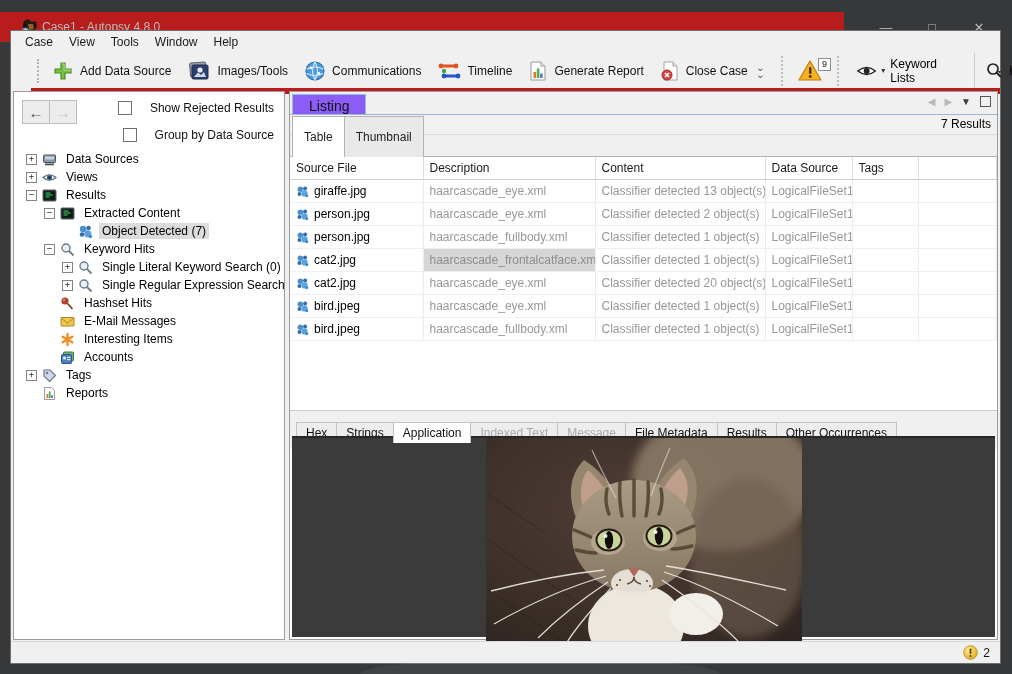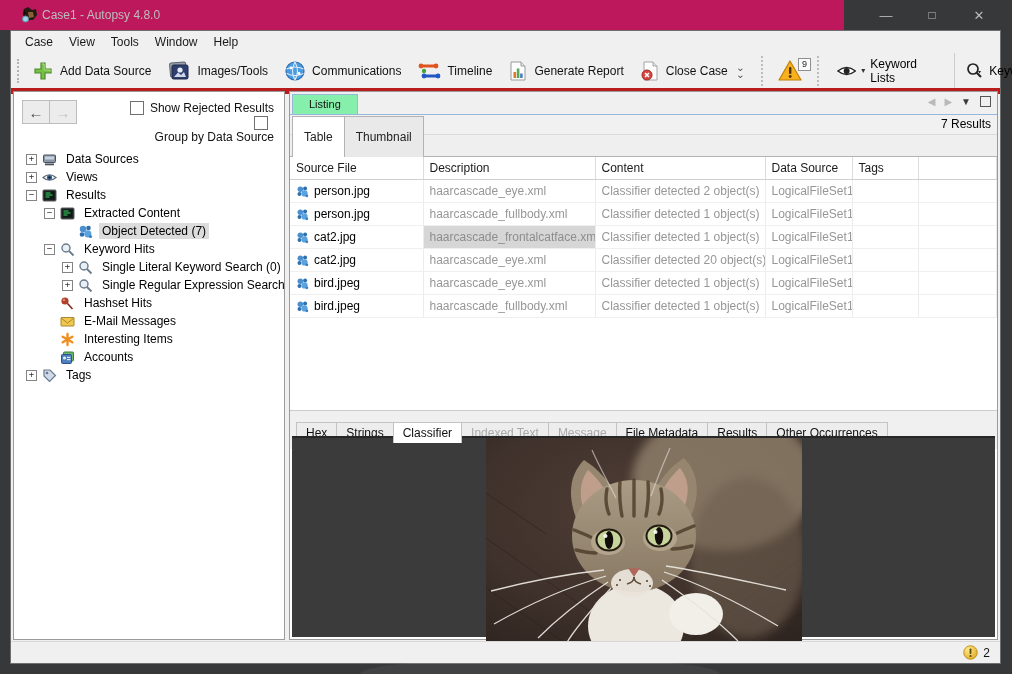--- a/index.html
+++ b/index.html
@@ -1,32 +1,32 @@
 <!DOCTYPE html>
 <html><head>
 <meta charset="utf-8">
 <style>
   html,body{margin:0;padding:0;}
   body{width:1012px;height:674px;position:relative;background:#37383a;overflow:hidden;
        font-family:"Liberation Sans",sans-serif;-webkit-font-smoothing:antialiased;}
   
-  .titlebar{position:absolute;left:0;top:0;width:844px;height:30px;background:#be185d;}
+  .titlebar{position:absolute;left:0;top:12px;width:844px;height:30px;background:#b91c1c;}
   .title-icon{position:absolute;left:20px;top:6px;}
   .title-text{position:absolute;left:42px;top:8px;font-size:12px;color:#bdbdbd;}
   .winbtn{position:absolute;top:0;width:44px;height:30px;display:flex;align-items:center;justify-content:center;
           color:#b9b9b9;font-size:13px;}
   .winbtn.min{left:864px;} .winbtn.max{left:910px;font-size:12px;} .winbtn.close{left:957px;}
   
   .app{position:absolute;left:10px;top:30px;width:991px;height:634px;background:#f0f0f0;
        border:1px solid #6f6f6f;box-sizing:border-box;}
   
   .menubar{height:22px;display:flex;align-items:center;padding-left:6px;font-size:12px;color:#1a1a1a;}
   .menuitem{padding:2px 8px;}
   
-  .toolbar{height:35px;display:flex;align-items:center;border-bottom:6px solid #b91c1c;background:#f0f0f0;position:relative;}
+  .toolbar{height:35px;display:flex;align-items:center;border-bottom:6px solid #b91c1c;background:#f0f0f0;position:relative;margin-left:20px;}
   .grip{width:4px;height:24px;border-left:2px dotted #b4b4b4;margin:0 5px 0 6px;}
   .tbtn{display:flex;align-items:center;gap:6px;height:28px;padding:0 8px;font-size:12px;color:#111;white-space:nowrap;}
   .tbtn svg{flex:0 0 auto;}
   .chev{font-size:11px;color:#555;letter-spacing:-2px;margin-left:2px;line-height:8px;display:inline-block;transform:scaleY(.9);}
   .warnwrap{height:30px;display:flex;align-items:center;padding:0 14px;margin-left:10px;position:relative;
             border-left:2px dotted #bdbdbd;border-right:2px dotted #bdbdbd;}
   .badge{position:absolute;top:2px;right:6px;min-width:9px;text-align:center;background:#fcfcfc;border:1px solid #8f8f8f;
          font-size:9px;line-height:11px;padding:0 1px;color:#222;}
   .tb-right{margin-left:auto;display:flex;align-items:center;height:35px;}
   .kwlists{display:flex;align-items:center;gap:5px;font-size:12px;padding:0 18px;}
@@ -34,36 +34,36 @@
             border-left:1px solid #cdcdcd;height:35px;}
   .dd{font-size:8px;color:#333;}
   
   .main{position:absolute;left:0;top:58px;right:0;bottom:21px;}
   
   .treepanel{position:absolute;left:2px;top:2px;width:272px;bottom:2px;background:#fff;border:1px solid #9b9b9b;box-sizing:border-box;}
   .navbtns{position:absolute;left:8px;top:8px;display:flex;}
   .navbtn{width:26px;height:22px;display:flex;align-items:center;justify-content:center;background:#ececec;
           border:1px solid #bdbdbd;font-size:15px;font-weight:bold;color:#4a4a4a;}
   .navbtn.fwd{color:#c3c3c3;border-left:none;}
-  .cbrow{position:absolute;right:10px;display:flex;align-items:flex-end;font-size:12px;color:#111;}
-  .cbrow.r1{top:9px;} .cbrow.r2{top:24px;flex-direction:column;}
+  .cbrow{position:absolute;right:10px;display:flex;align-items:center;font-size:12px;color:#111;gap:12px;}
+  .cbrow.r1{top:9px;} .cbrow.r2{top:36px;}
   .cbox{width:12px;height:12px;border:1px solid #707070;background:#fff;margin-right:6px;flex:0 0 auto;}
   .tree{position:absolute;left:0;top:58px;right:0;bottom:0;overflow:hidden;}
   .ti{height:18px;display:flex;align-items:center;font-size:12px;color:#000;}
   .ti.lvl0{padding-left:12px;} .ti.lvl1{padding-left:30px;} .ti.lvl2{padding-left:48px;}
   .exp{width:9px;height:9px;border:1px solid #848484;background:#fff;font-size:9px;line-height:7px;text-align:center;
        color:#333;margin-right:5px;flex:0 0 auto;font-family:"DejaVu Sans Mono",monospace;}
   .exp.none{visibility:hidden;}
   .tic{width:15px;height:15px;margin-right:6px;flex:0 0 auto;}
   .tl{white-space:nowrap;padding:1px 3px;}
   .tl.sel{background:#dcdcdc;}
   
   .rpanel{position:absolute;left:278px;top:2px;right:2px;bottom:2px;background:#fff;border:1px solid #9b9b9b;box-sizing:border-box;}
   .tabstrip{height:22px;background:#f0f0f0;border-bottom:1px solid #98b8da;position:relative;}
-  .ltab{position:absolute;left:2px;top:2px;bottom:0;padding:3px 16px 0 16px;font-size:11px;background:#86efac;
+  .ltab{position:absolute;left:2px;top:2px;bottom:0;padding:3px 16px 0 16px;font-size:14px;background:#8b5cf6;
         border:1px solid #98b8da;border-bottom:none;color:#111;}
   .stripbtns{position:absolute;right:6px;top:4px;display:flex;gap:9px;align-items:center;font-size:10px;}
   .stripbtns .g{color:#b9b9b9;} .stripbtns .d{color:#3c3c3c;}
   .stripbtns .sq{width:9px;height:9px;border:1px solid #555;display:inline-block;}
   .lheader{height:19px;background:#f1f1f1;border-bottom:1px solid #dadada;position:relative;font-size:12px;color:#000;}
   .lheader .t{position:absolute;left:4px;top:2px;text-align:right;} .lheader .r{position:absolute;right:6px;top:2px;}
   .viewtabs{height:21px;background:#efefef;border-bottom:1px solid #b3b3b3;position:relative;padding-left:2px;display:flex;align-items:flex-end;}
   .vtab{font-size:12px;padding:13px 11px;border:1px solid #b3b3b3;border-bottom:none;margin-right:-1px;position:relative;top:1px;background:#e9e9e9;color:#222;}
   .vtab.active{background:#fff;z-index:2;}
   
@@ -376,20 +376,27 @@
             </svg>
           <span class="tl">Accounts</span>
         </div>
         <div class="ti lvl0">
           <span class="exp">+</span>
           <svg class="tic" viewBox="0 0 15 15">
               <use href="#i-tag"></use>
             </svg>
           <span class="tl">Tags</span>
         </div>
+        <div class="ti lvl0">
+          <span class="exp none"></span>
+          <svg class="tic" viewBox="0 0 15 15">
+              <use href="#i-reportpage"></use>
+            </svg>
+          <span class="tl">Reports</span>
+        </div>
       </div>
     </div>
 
     <div class="rpanel">
       <div class="tabstrip">
         <span class="ltab">Listing</span>
         <span class="stripbtns">
           <span class="g">◀</span>
           <span class="g">▶</span>
           <span class="d">▼</span>
@@ -421,20 +428,30 @@
             <th>Content</th>
             <th>Data Source</th>
             <th>Tags</th>
             <th></th>
           </tr>
         </thead>
         <tbody>
           <tr>
             <td class="sf"><svg class="sficon" width="13" height="13" viewBox="0 0 15 15">
                   <use href="#i-objdet"></use>
+                </svg><span>giraffe.jpg</span></td>
+            <td>haarcascade_eye.xml</td>
+            <td>Classifier detected 13 object(s)</td>
+            <td>LogicalFileSet1</td>
+            <td></td>
+              <td></td>
+          </tr>
+          <tr>
+            <td class="sf"><svg class="sficon" width="13" height="13" viewBox="0 0 15 15">
+                  <use href="#i-objdet"></use>
                 </svg><span>person.jpg</span></td>
             <td>haarcascade_eye.xml</td>
             <td>Classifier detected 2 object(s)</td>
             <td>LogicalFileSet1</td>
             <td></td>
               <td></td>
           </tr>
           <tr>
             <td class="sf"><svg class="sficon" width="13" height="13" viewBox="0 0 15 15">
                   <use href="#i-objdet"></use>
@@ -485,21 +502,21 @@
             <td></td>
               <td></td>
           </tr>
         </tbody>
       </table>
 
       <div class="hsplit"></div>
       <div class="ctabs">
         <span class="ctab">Hex</span>
         <span class="ctab">Strings</span>
-        <span class="ctab active">Classifier</span>
+        <span class="ctab active">Application</span>
         <span class="ctab disabled">Indexed Text</span>
         <span class="ctab disabled">Message</span>
         <span class="ctab">File Metadata</span>
         <span class="ctab">Results</span>
         <span class="ctab">Other Occurrences</span>
       </div>
 
       <div class="viewer">
         <svg class="catimg" width="316" height="206" viewBox="0 0 316 206">
           <defs>

